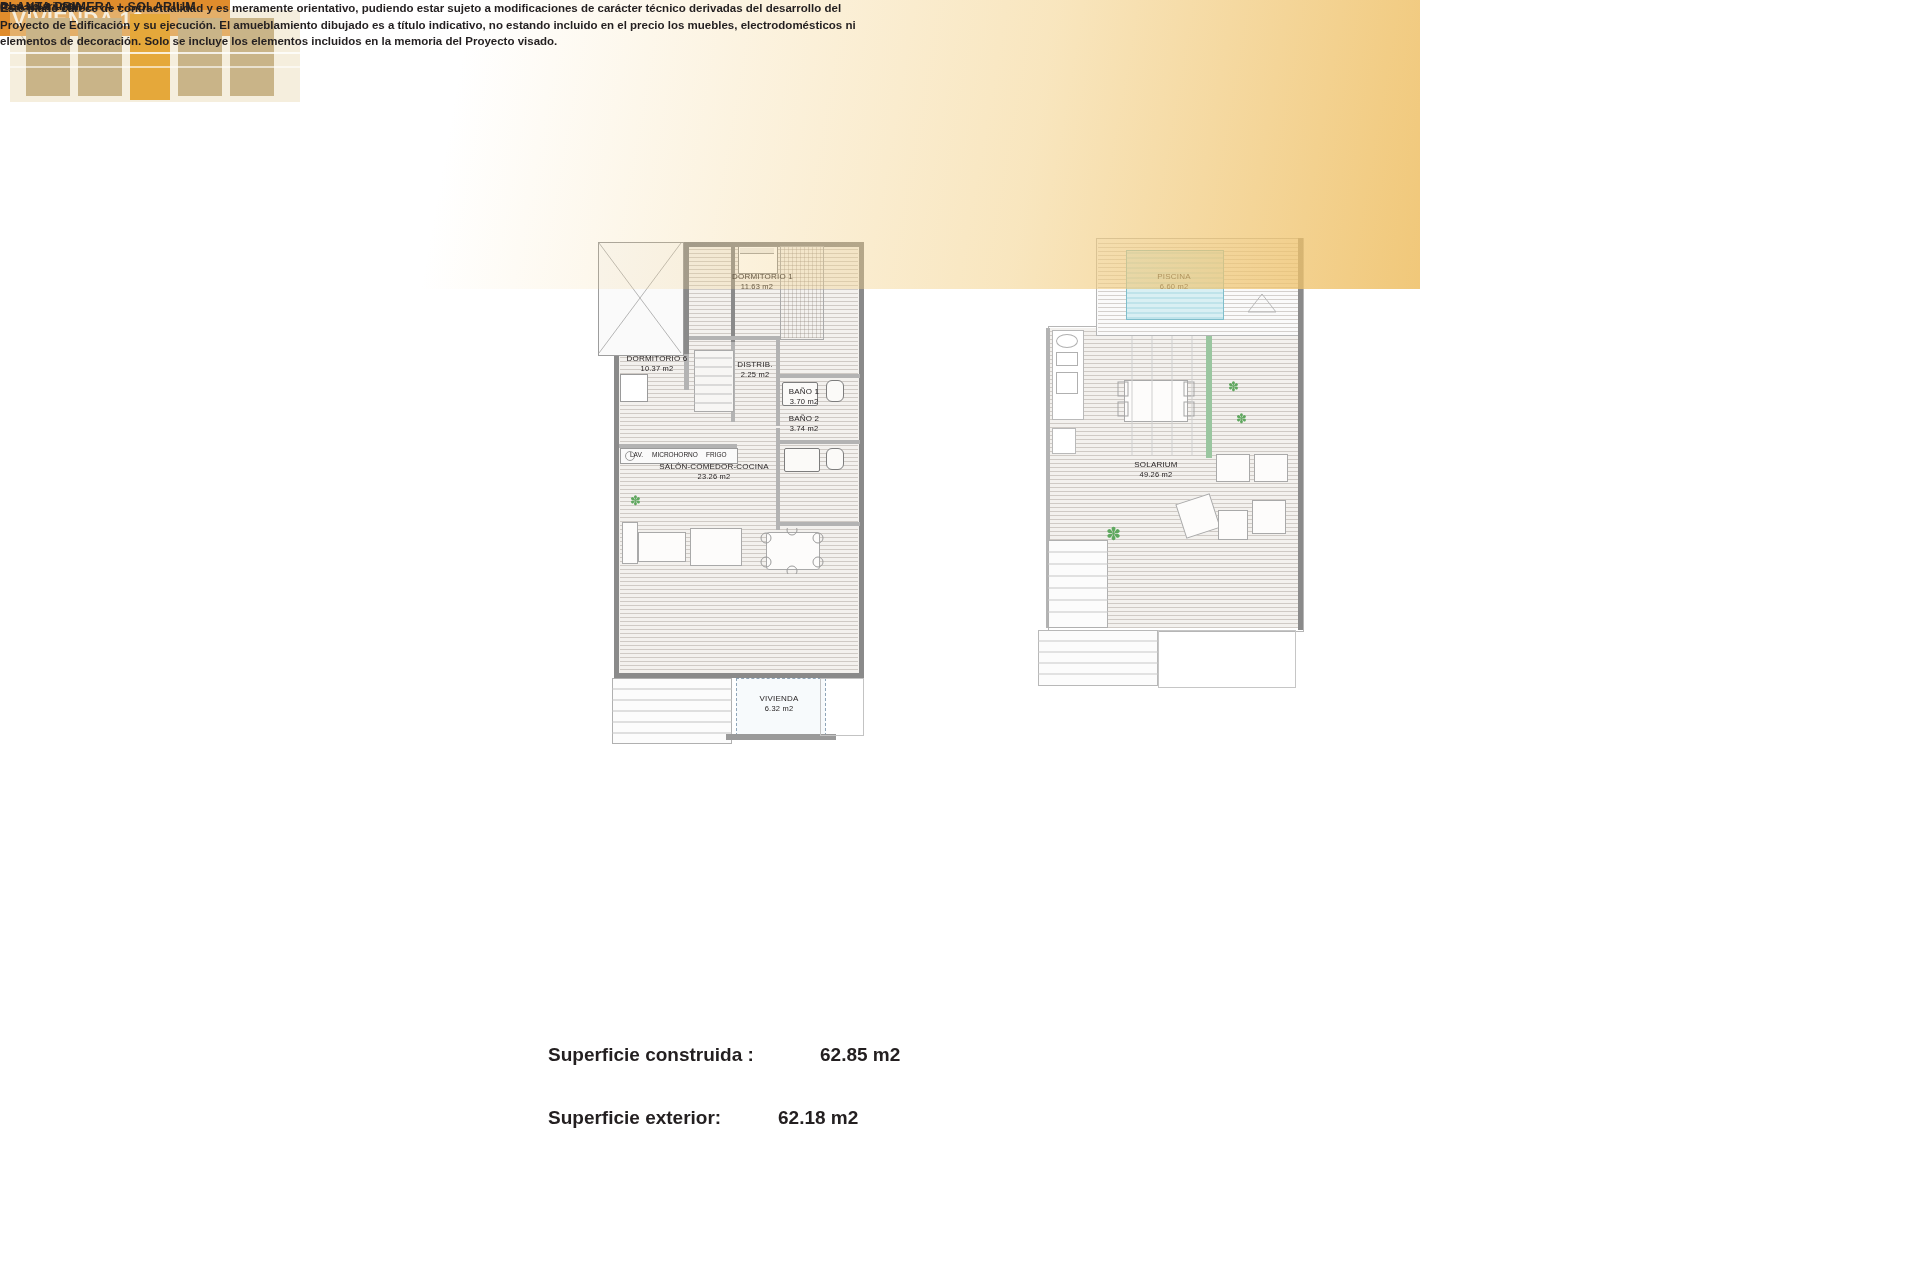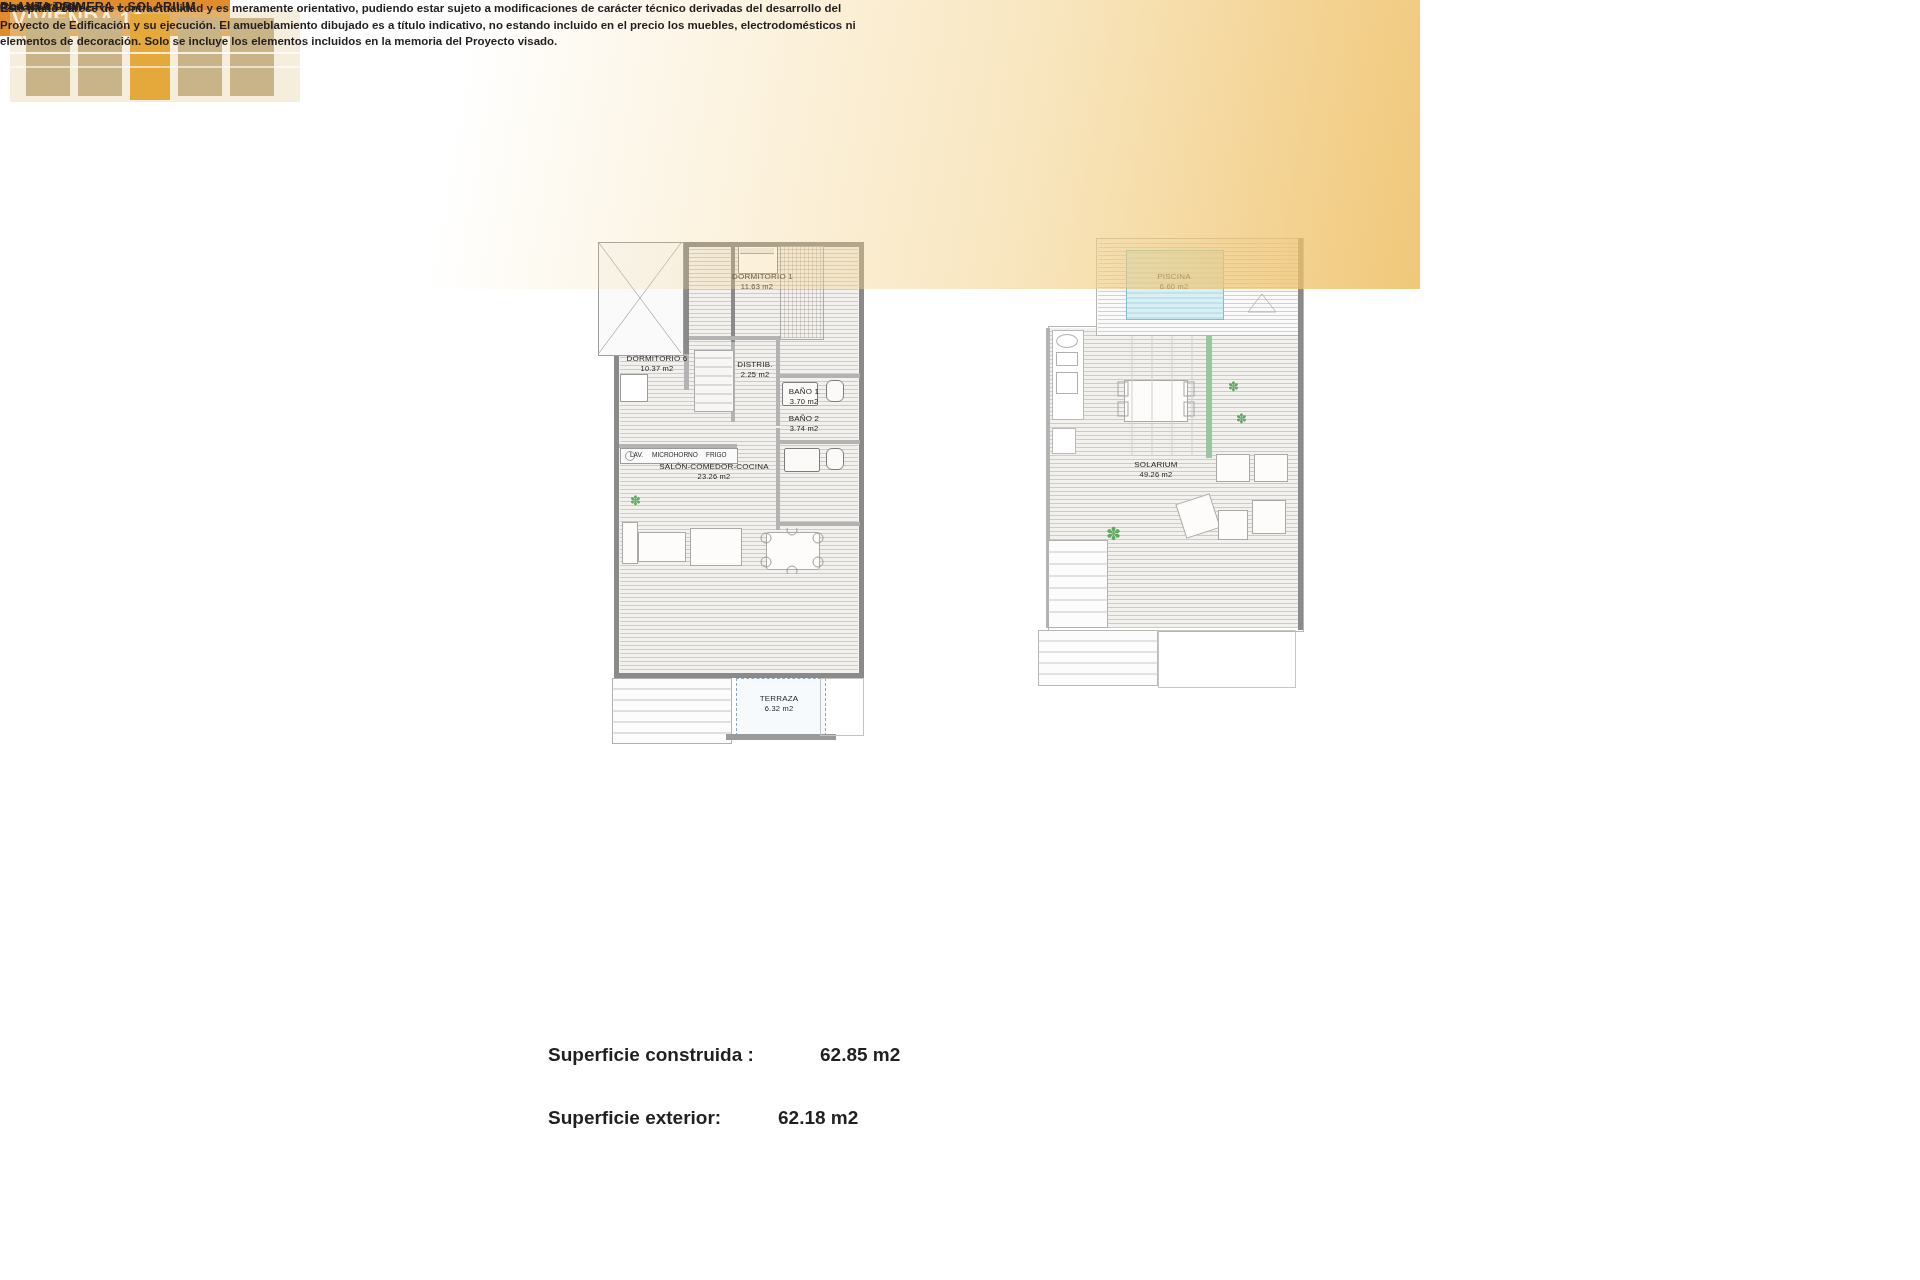--- a/index.html
+++ b/index.html
@@ -163,21 +163,21 @@
     </div>
     <div class="room-label" style="left:184px;top:182px;width:44px;">
       <span class="nm">BAÑO 2</span>
       <span class="ar">3.74 m2</span>
     </div>
     <div class="room-label" style="left:36px;top:230px;width:160px;">
       <span class="nm">SALÓN-COMEDOR-COCINA</span>
       <span class="ar">23.26 m2</span>
     </div>
     <div class="room-label" style="left:142px;top:462px;width:78px;">
-      <span class="nm">TERRAZA</span>
+      <span class="nm">VIVIENDA</span>
       <span class="ar">6.32 m2</span>
     </div>
 
     <div class="abs" style="left:32px;top:219px;font-size:6.5px;">LAV.</div>
     <div class="abs" style="left:54px;top:219px;font-size:6.5px;">MICROHORNO</div>
     <div class="abs" style="left:108px;top:219px;font-size:6.5px;">FRIGO</div>
   </div>
 
   <div class="abs" style="left:1030px;top:232px;width:300px;height:440px;">
 

